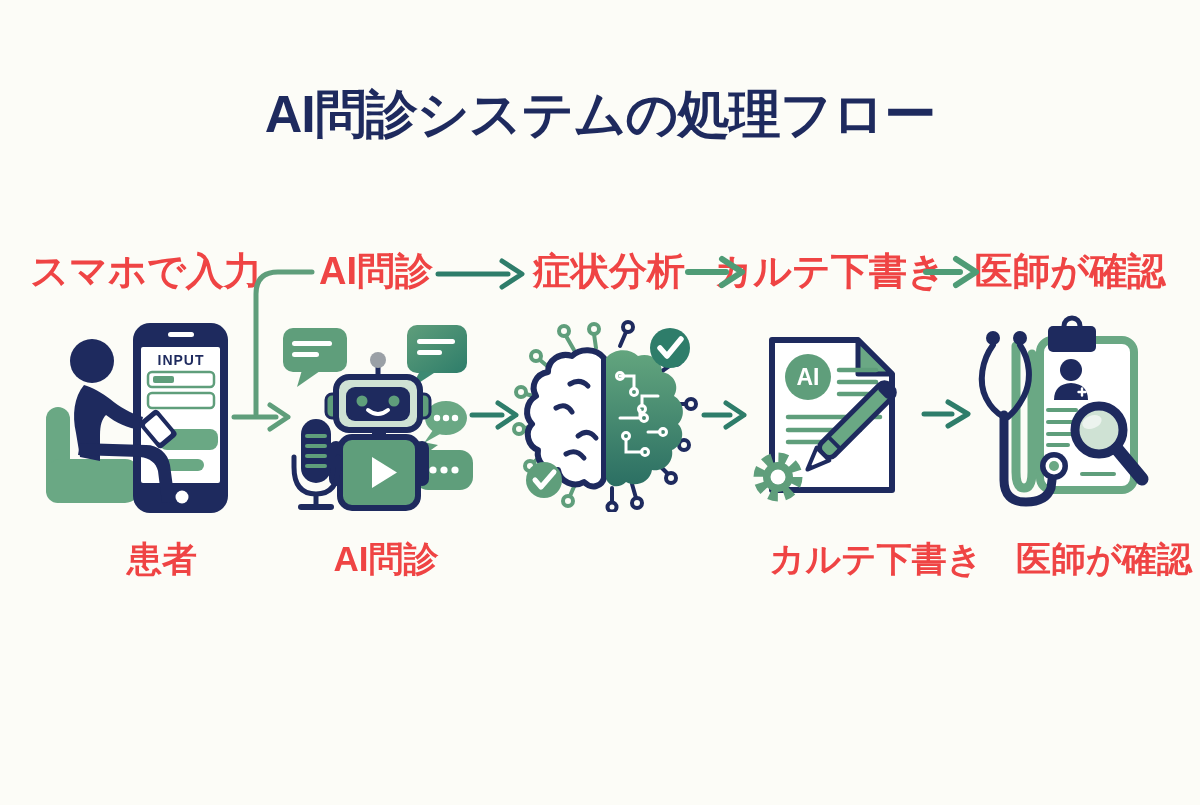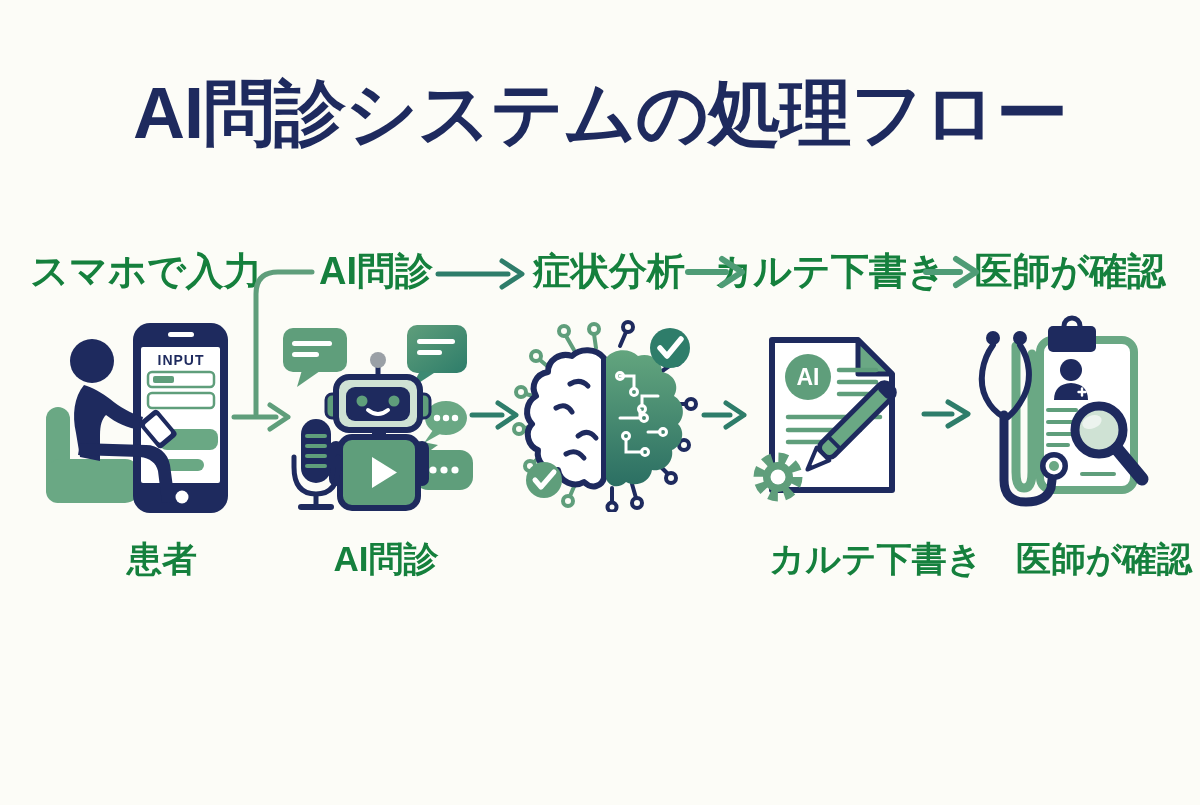--- a/index.html
+++ b/index.html
@@ -4,27 +4,27 @@
 <style>
   html,body{margin:0;padding:0;}
   body{
     width:1200px;height:805px;overflow:hidden;
     background:#fcfcf7;
     font-family:"Liberation Sans","DejaVu Sans",sans-serif;
     color:#1e2a5e;
   }
   .canvas{position:relative;width:1200px;height:805px;}
   .title{
-    position:absolute;left:0;right:0;top:74px;margin:0;
-    text-align:center;font-size:72px;font-weight:900;letter-spacing:-1px;
+    position:absolute;left:0;right:0;top:74px;margin:12px;
+    text-align:center;font-size:52px;font-weight:900;letter-spacing:-1px;
     color:#1e2a5e;line-height:1.1;
   }
   .label{
     position:absolute;transform:translateX(-50%);white-space:nowrap;
-    font-weight:800;color:#15803d;line-height:1;
+    font-weight:800;color:#ef4444;line-height:1;
   }
   .label.top{top:252px;font-size:38px;}
   .label.bottom{top:541px;font-size:35px;margin-left:34px;}
   .overlay{position:absolute;left:0;top:0;}
   .icon{position:absolute;}
   svg text{font-family:"Liberation Sans","DejaVu Sans",sans-serif;}
 </style>
 </head>
 <body>
 

